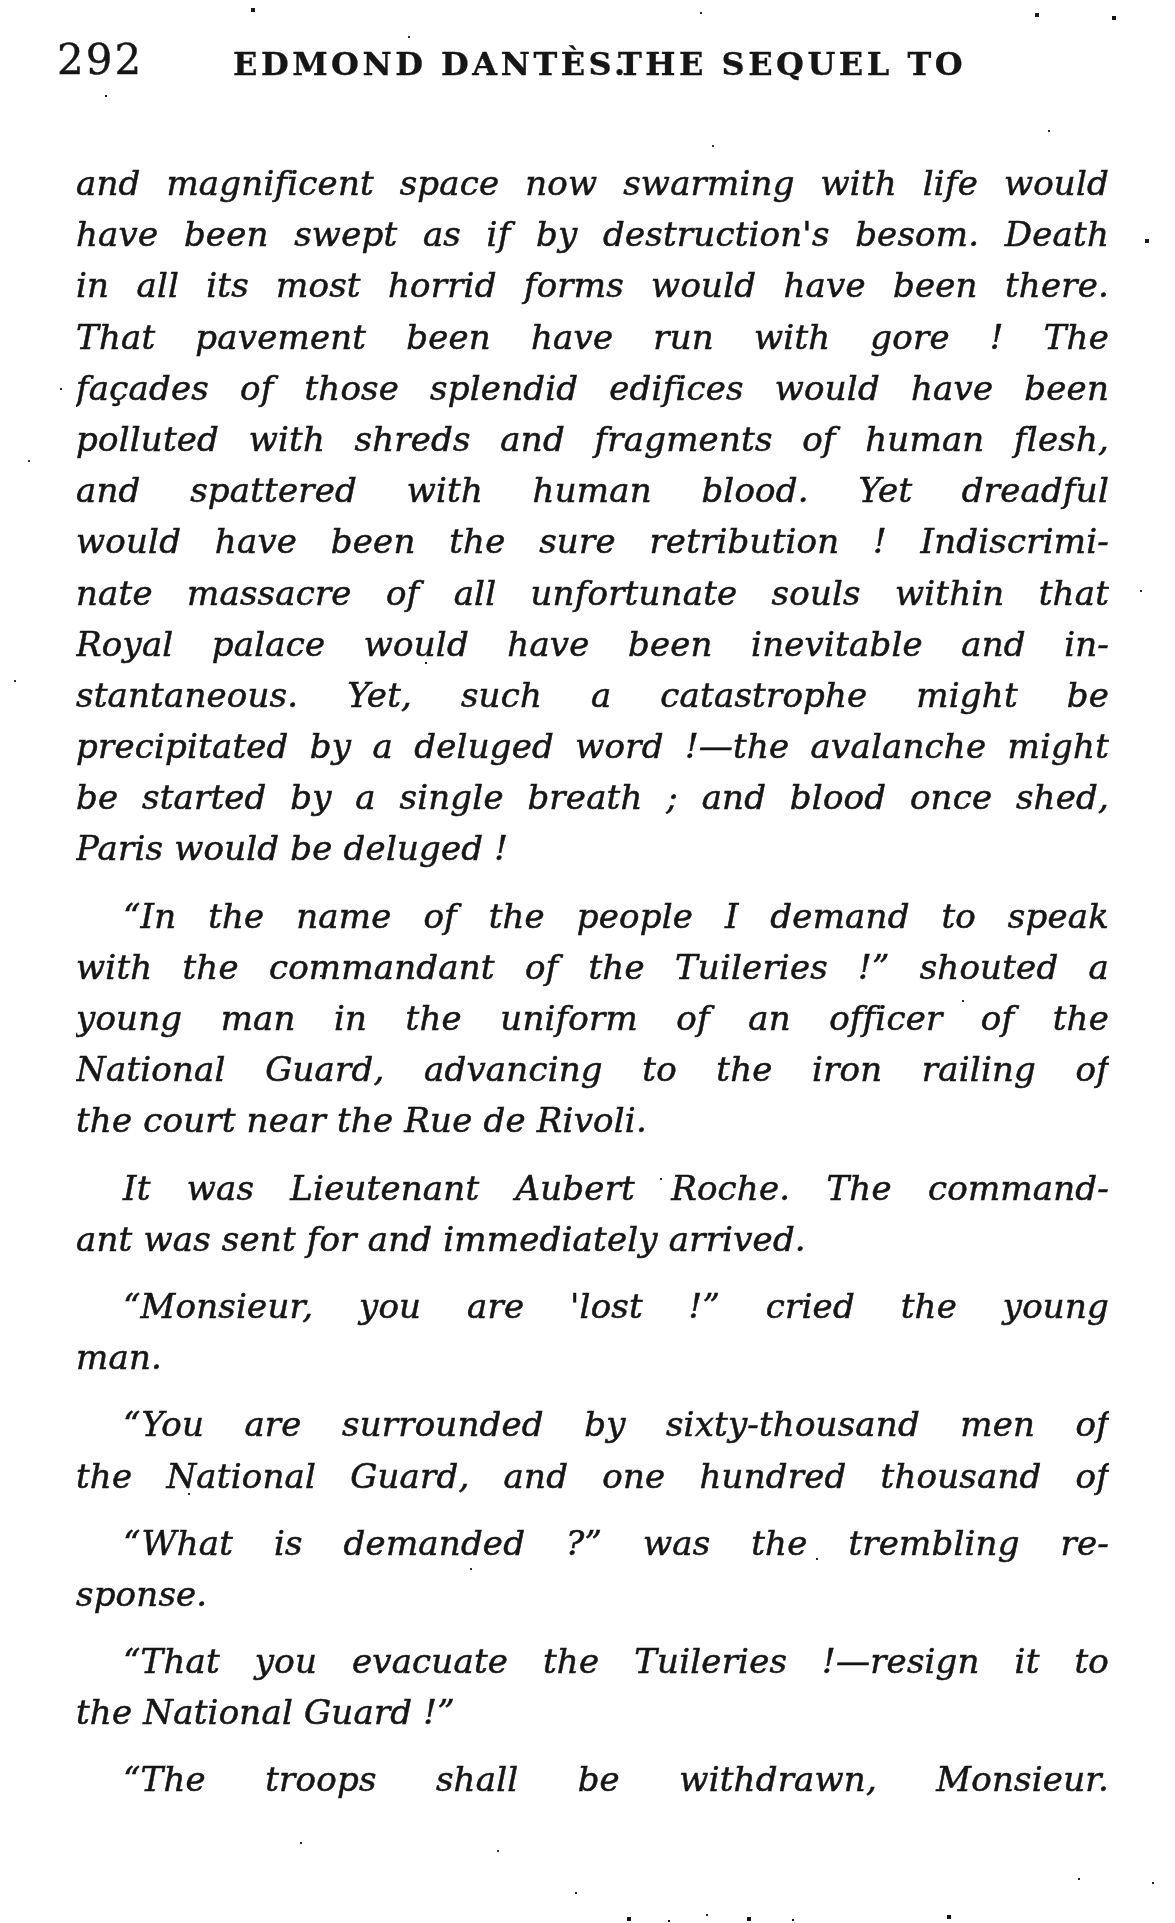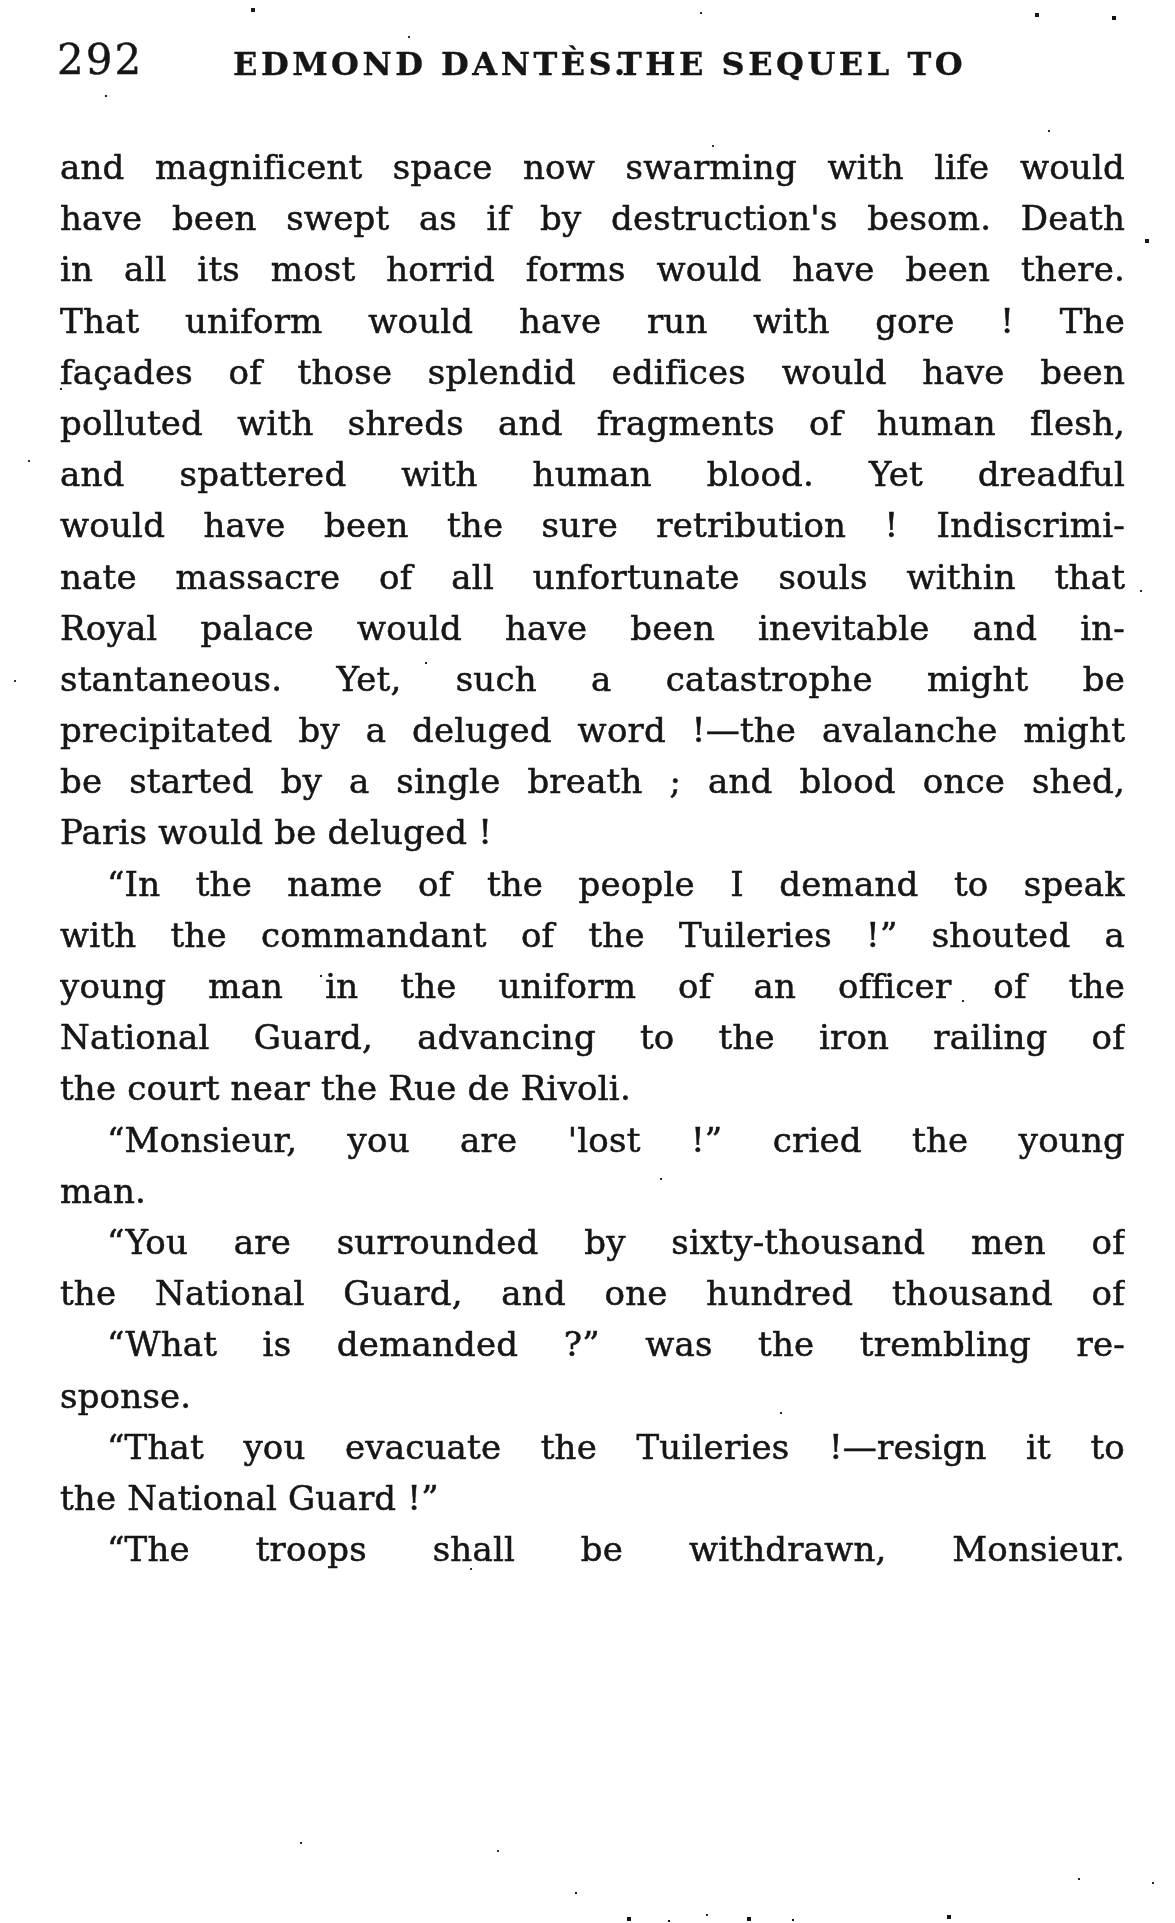--- a/index.html
+++ b/index.html
@@ -27,21 +27,21 @@
     -webkit-text-stroke: 0.3px #161616;
     white-space: nowrap;
   }
   .hdr-left  { left: 233px; }
   .hdr-right { left: 618px; }
 
   
   #text-block {
     position: absolute; left: 60px; top: 142px; width: 1065px;
   }
-  .para { margin: 0; padding: 0; }
+  .para { margin: 16px; padding: 0; font-style: italic; }
   .line {
     height: 51.2px; line-height: 51.2px;
     font-size: 34px;
     letter-spacing: 0.2px;
     text-align: justify; text-align-last: justify;
     text-justify: inter-word;
     -webkit-text-stroke: 0.55px #161616;
     overflow: hidden; white-space: nowrap;
   }
   .line.just { white-space: normal; }
@@ -75,38 +75,42 @@
     <span class="hdr-num">292</span>
     <span class="hdr-title hdr-left">EDMOND DANTÈS.</span>
     <span class="hdr-title hdr-right">THE SEQUEL TO</span>
   </div>
 
   <div id="text-block">
       <div class="para">
         <div class="line just">and magnificent space now swarming with life would</div>
         <div class="line just">have been swept as if by destruction's besom.  Death</div>
         <div class="line just">in all its most horrid forms would have been there.</div>
-        <div class="line just">That uniform would have run with gore !  The</div>
+        <div class="line just">That pavement been have run with gore !  The</div>
         <div class="line just">façades of those splendid edifices would have been</div>
         <div class="line just">polluted with shreds and fragments of human flesh,</div>
         <div class="line just">and spattered with human blood.  Yet dreadful</div>
         <div class="line just">would have been the sure retribution !  Indiscrimi-</div>
         <div class="line just">nate massacre of all unfortunate souls within that</div>
         <div class="line just">Royal palace would have been inevitable and in-</div>
         <div class="line just">stantaneous.  Yet, such a catastrophe might be</div>
         <div class="line just">precipitated by a deluged word !—the avalanche might</div>
         <div class="line just">be started by a single breath ; and blood once shed,</div>
         <div class="line left">Paris would be deluged !</div>
       </div>
       <div class="para">
         <div class="line just indent">“In the name of the people I demand to speak</div>
         <div class="line just">with the commandant of the Tuileries !” shouted a</div>
         <div class="line just">young man in the uniform of an officer of the</div>
         <div class="line just">National Guard, advancing to the iron railing of</div>
         <div class="line left">the court near the Rue de Rivoli.</div>
+      </div>
+      <div class="para">
+        <div class="line just indent">It was Lieutenant Aubert Roche.  The command-</div>
+        <div class="line left">ant was sent for and immediately arrived.</div>
       </div>
       <div class="para">
         <div class="line just indent">“Monsieur, you are 'lost !” cried the young</div>
         <div class="line left">man.</div>
       </div>
       <div class="para">
         <div class="line just indent">“You are surrounded by sixty-thousand men of</div>
         <div class="line just">the National Guard, and one hundred thousand of</div>
       </div>
       <div class="para">

